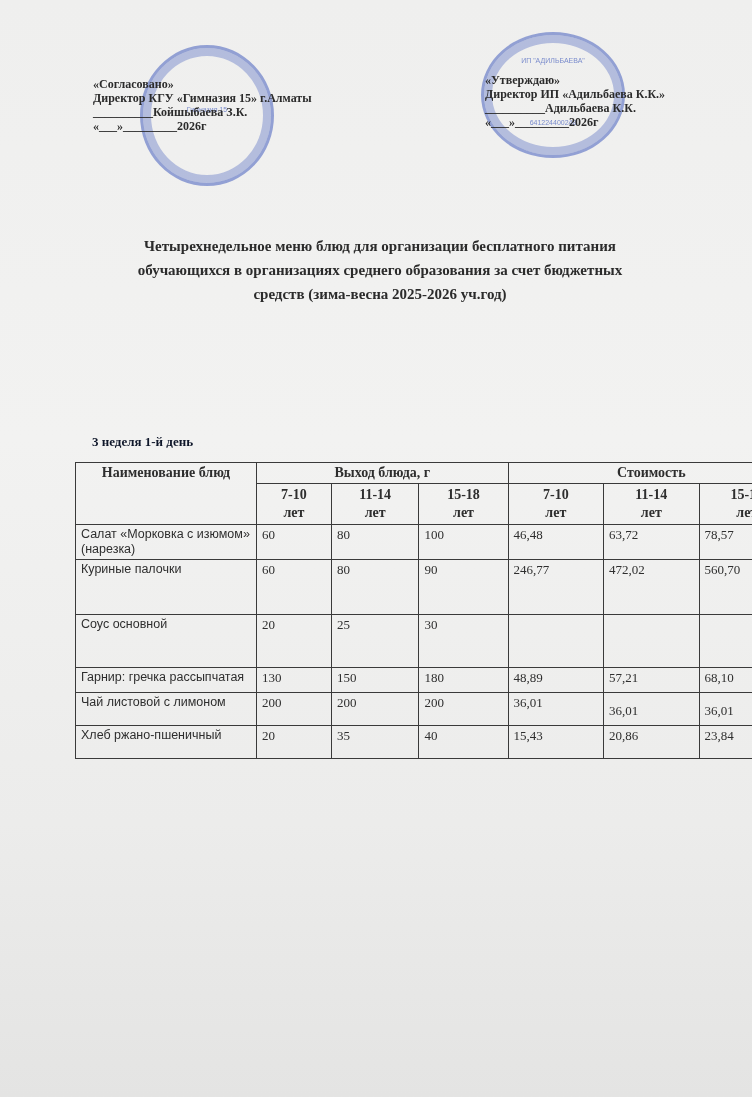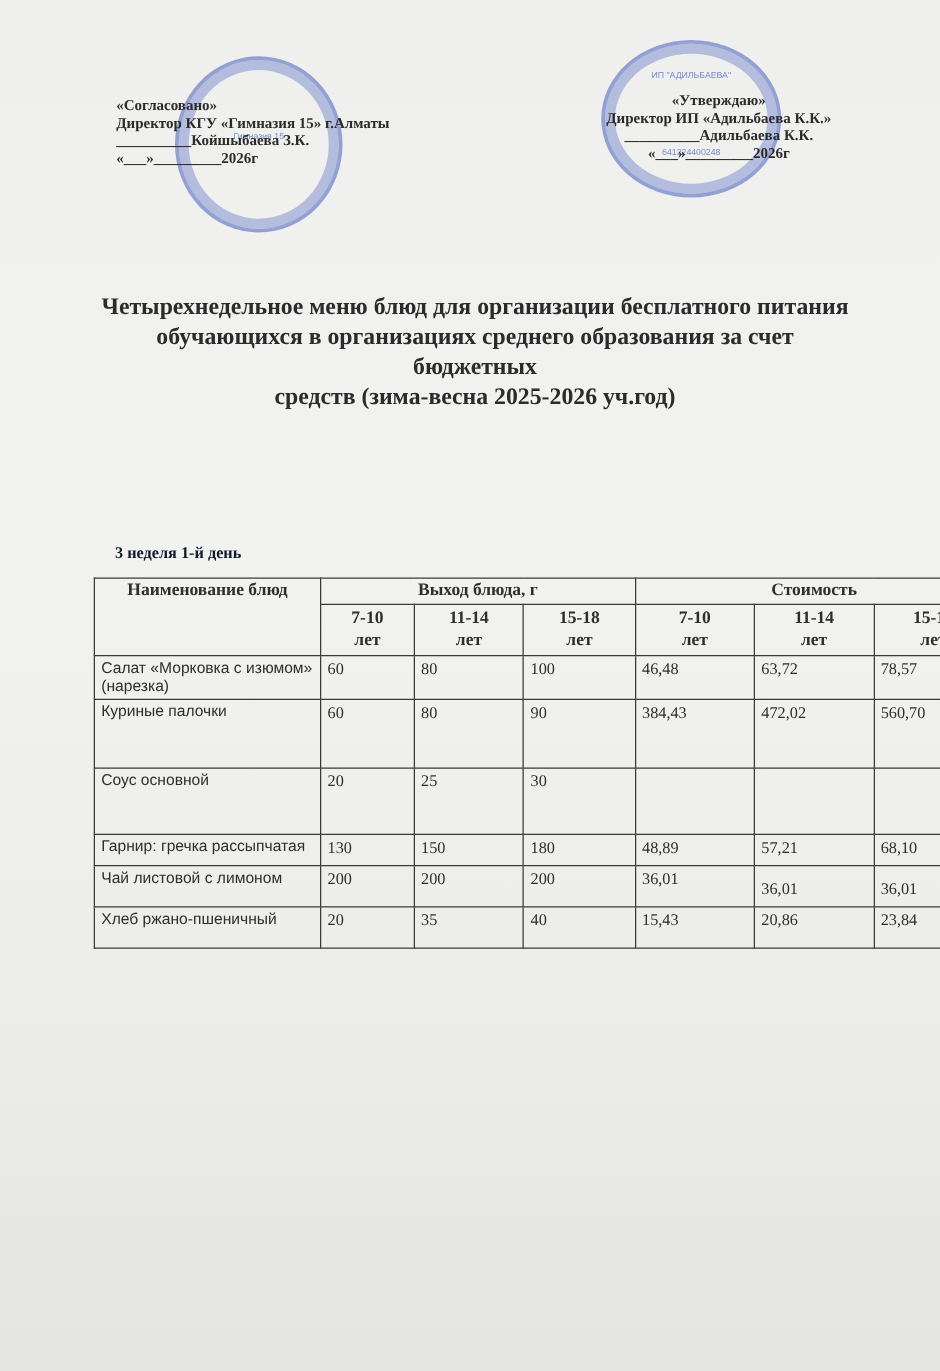--- a/index.html
+++ b/index.html
@@ -16,25 +16,25 @@
     box-shadow: inset 0 0 0 6px rgba(255,255,255,0), inset 0 0 0 8px rgba(70,95,190,0.35);
   }
   .stamp.left { left: 140px; top: 45px; width: 128px; height: 135px; }
   .stamp.right { left: 481px; top: 32px; width: 138px; height: 120px; }
   .stamp-text {
     position: absolute; font-family: "Liberation Sans", sans-serif; font-size: 7px; color: rgba(70,95,190,0.7);
     text-align: center; width: 100%;
   }
   .approval { position: absolute; font-weight: bold; font-size: 12px; line-height: 14px; color: #2b2b2b; }
   .approval.left { left: 93px; top: 77px; }
-  .approval.right { left: 485px; top: 73px; text-align: center; }
+  .approval.right { left: 485px; top: 73px; }
   .approval .line { white-space: nowrap; }
   .title {
     position: absolute; left: 80px; top: 234px; width: 600px;
-    text-align: center; font-weight: bold; font-size: 19px; line-height: 24px; color: #2b2b2b;
+    text-align: center; font-weight: bold; font-size: 15px; line-height: 24px; color: #2b2b2b;
   }
   .subtitle {
     position: absolute; left: 92px; top: 434px; font-weight: bold; font-size: 13px; color: #0f172a;
   }
   table.menu {
     position: absolute; left: 75px; top: 462px; width: 720px;
     border-collapse: collapse; font-size: 13px; color: #2e2e2e;
   }
   table.menu td, table.menu th {
     border: 1px solid #3a3a3a; vertical-align: top; padding: 2px 5px;
@@ -108,21 +108,21 @@
     <td class="num">100</td>
     <td class="num">46,48</td>
     <td class="num">63,72</td>
     <td class="num">78,57</td>
   </tr>
   <tr class="r2">
     <td class="dish">Куриные палочки</td>
     <td class="num">60</td>
     <td class="num">80</td>
     <td class="num">90</td>
-    <td class="num">384,43</td>
+    <td class="num">246,77</td>
     <td class="num">472,02</td>
     <td class="num">560,70</td>
   </tr>
   <tr class="r3">
     <td class="dish">Соус основной</td>
     <td class="num">20</td>
     <td class="num">25</td>
     <td class="num">30</td>
     <td class="num"></td>
     <td class="num"></td>

